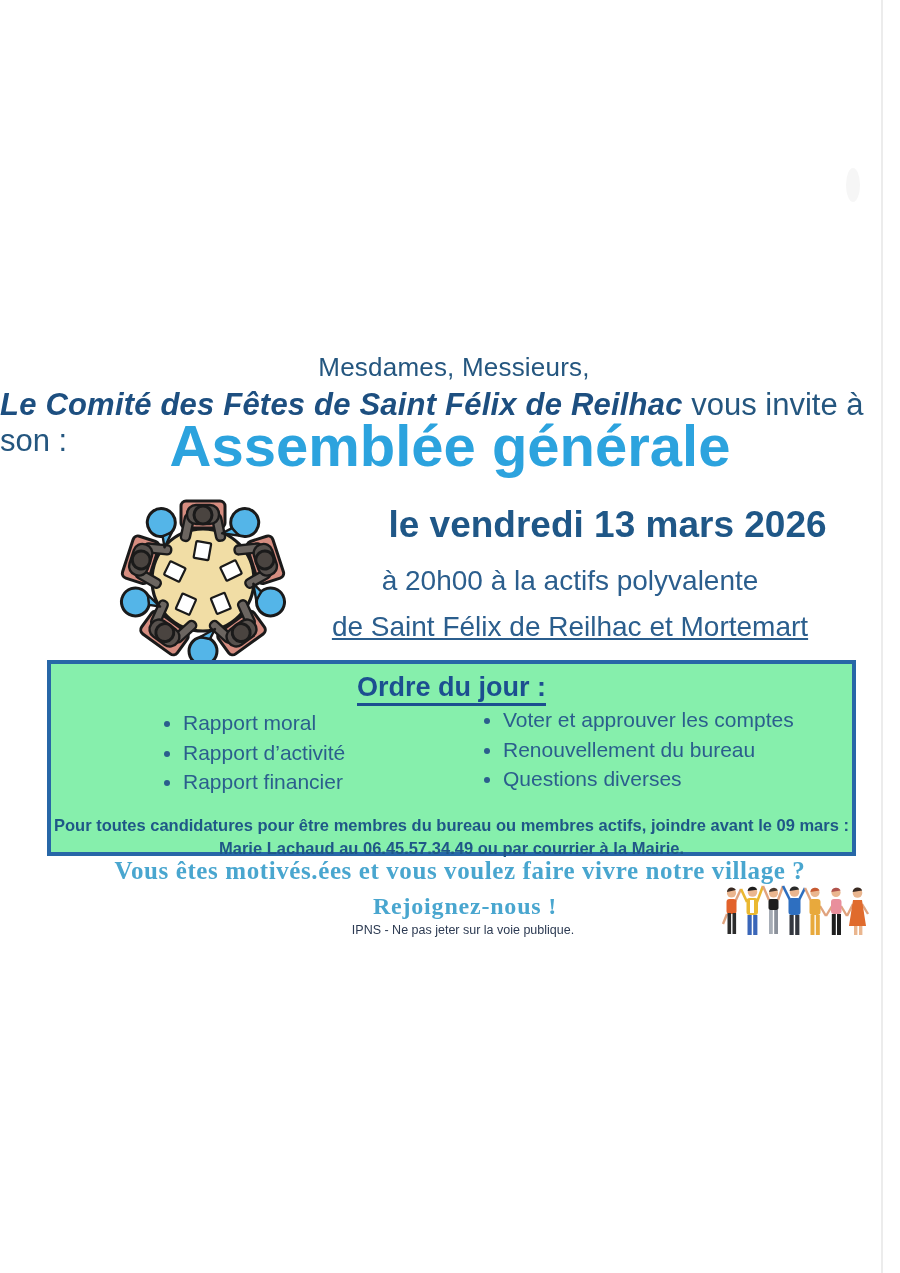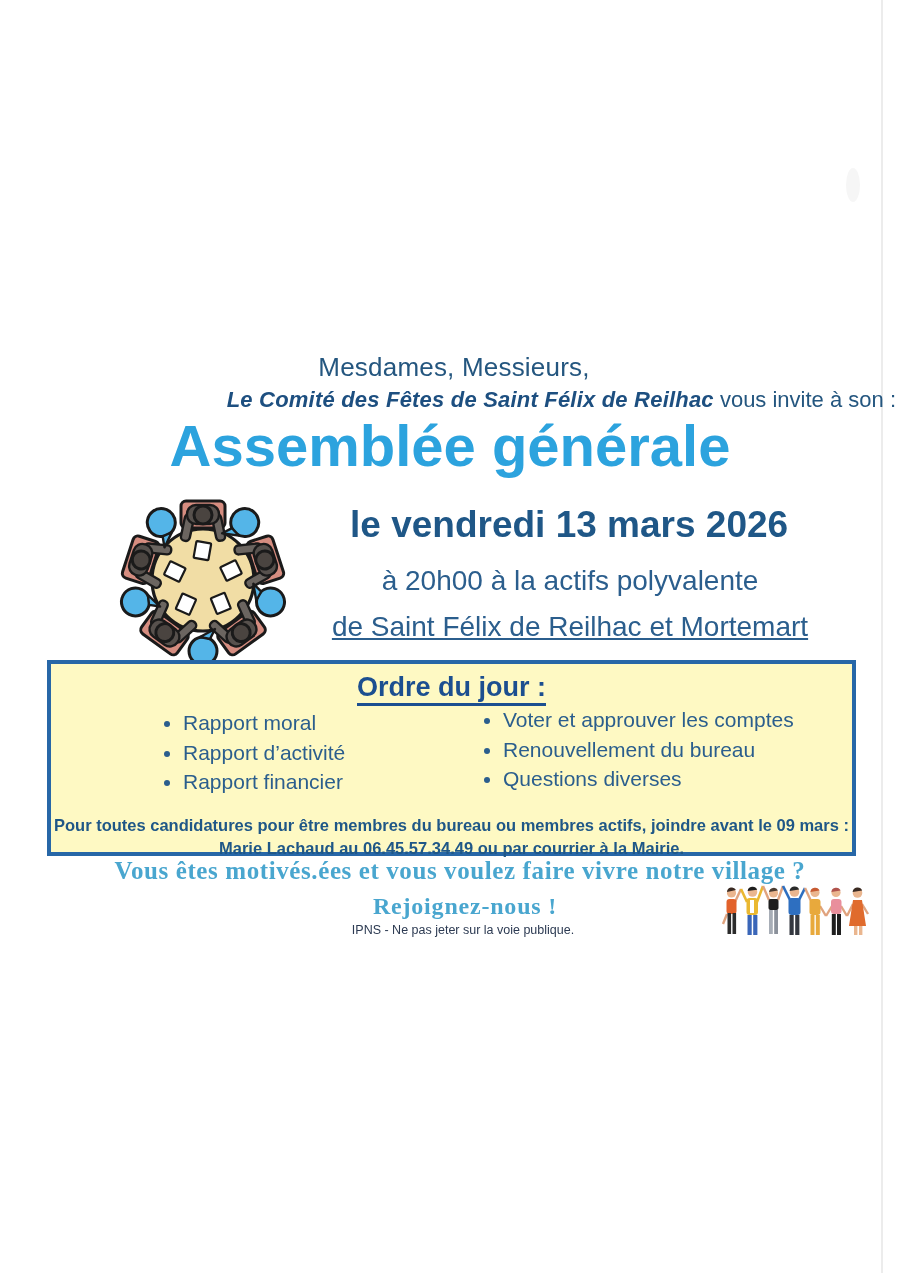--- a/index.html
+++ b/index.html
@@ -7,44 +7,44 @@
     position:relative;width:900px;height:1273px;background:#ffffff;overflow:hidden;
     font-family:"Liberation Sans", sans-serif;
   }
   .scan-line{position:absolute;left:881px;top:0;width:2px;height:100%;background:rgba(150,150,150,0.18);}
   .scan-smudge{position:absolute;left:846px;top:168px;width:14px;height:34px;background:rgba(180,180,180,0.12);border-radius:50%;}
   .salutation{
     position:absolute;top:352px;left:4px;width:900px;text-align:center;
     font-size:26px;color:#24567f;letter-spacing:0.2px;
   }
   .invite-line{
-    position:absolute;top:387px;left:0;width:896px;text-align:right;
-    font-size:22px;color:#24567f;
+    position:absolute;top:387px;left:0;width:896px;text-align:left;
+    font-size:31px;color:#24567f;
   }
   .invite-bold{font-weight:bold;font-style:italic;color:#1d4f80;letter-spacing:0.2px;}
   .title{
     position:absolute;top:412px;left:0;width:900px;margin:0;text-align:center;
     font-size:58px;font-weight:bold;color:#2ca3de;letter-spacing:0px;
   }
   .meeting-illustration{position:absolute;left:112px;top:492px;}
   .event-date{
-    position:absolute;top:504px;left:350px;width:515px;
+    position:absolute;top:504px;left:350px;width:515px;text-align:center;
     font-size:37px;font-weight:bold;color:#1f5787;
   }
   .place-line1{
     position:absolute;top:565px;left:280px;width:580px;text-align:center;
     font-size:28px;color:#2b5e8d;
   }
   .place-line2{
     position:absolute;top:611px;left:280px;width:580px;text-align:center;
     font-size:28px;color:#2b5e8d;text-decoration:underline;
   }
   .agenda-box{
     position:absolute;top:660px;left:47px;width:801px;height:188px;
-    border:4px solid #2767a7;background:#fef9c3;
+    border:4px solid #2767a7;background:#86efac;
   }
   .agenda-heading{
     position:absolute;top:8px;left:0;width:100%;text-align:center;
     font-size:27px;font-weight:bold;color:#1c4f90;
   }
   .agenda-heading span{border-bottom:3px solid #1c4f90;padding-bottom:1px;}
   ul.agenda-list{
     position:absolute;margin:0;padding:0 0 0 22px;
     font-size:21px;color:#2b5e8d;line-height:29.5px;
   }

